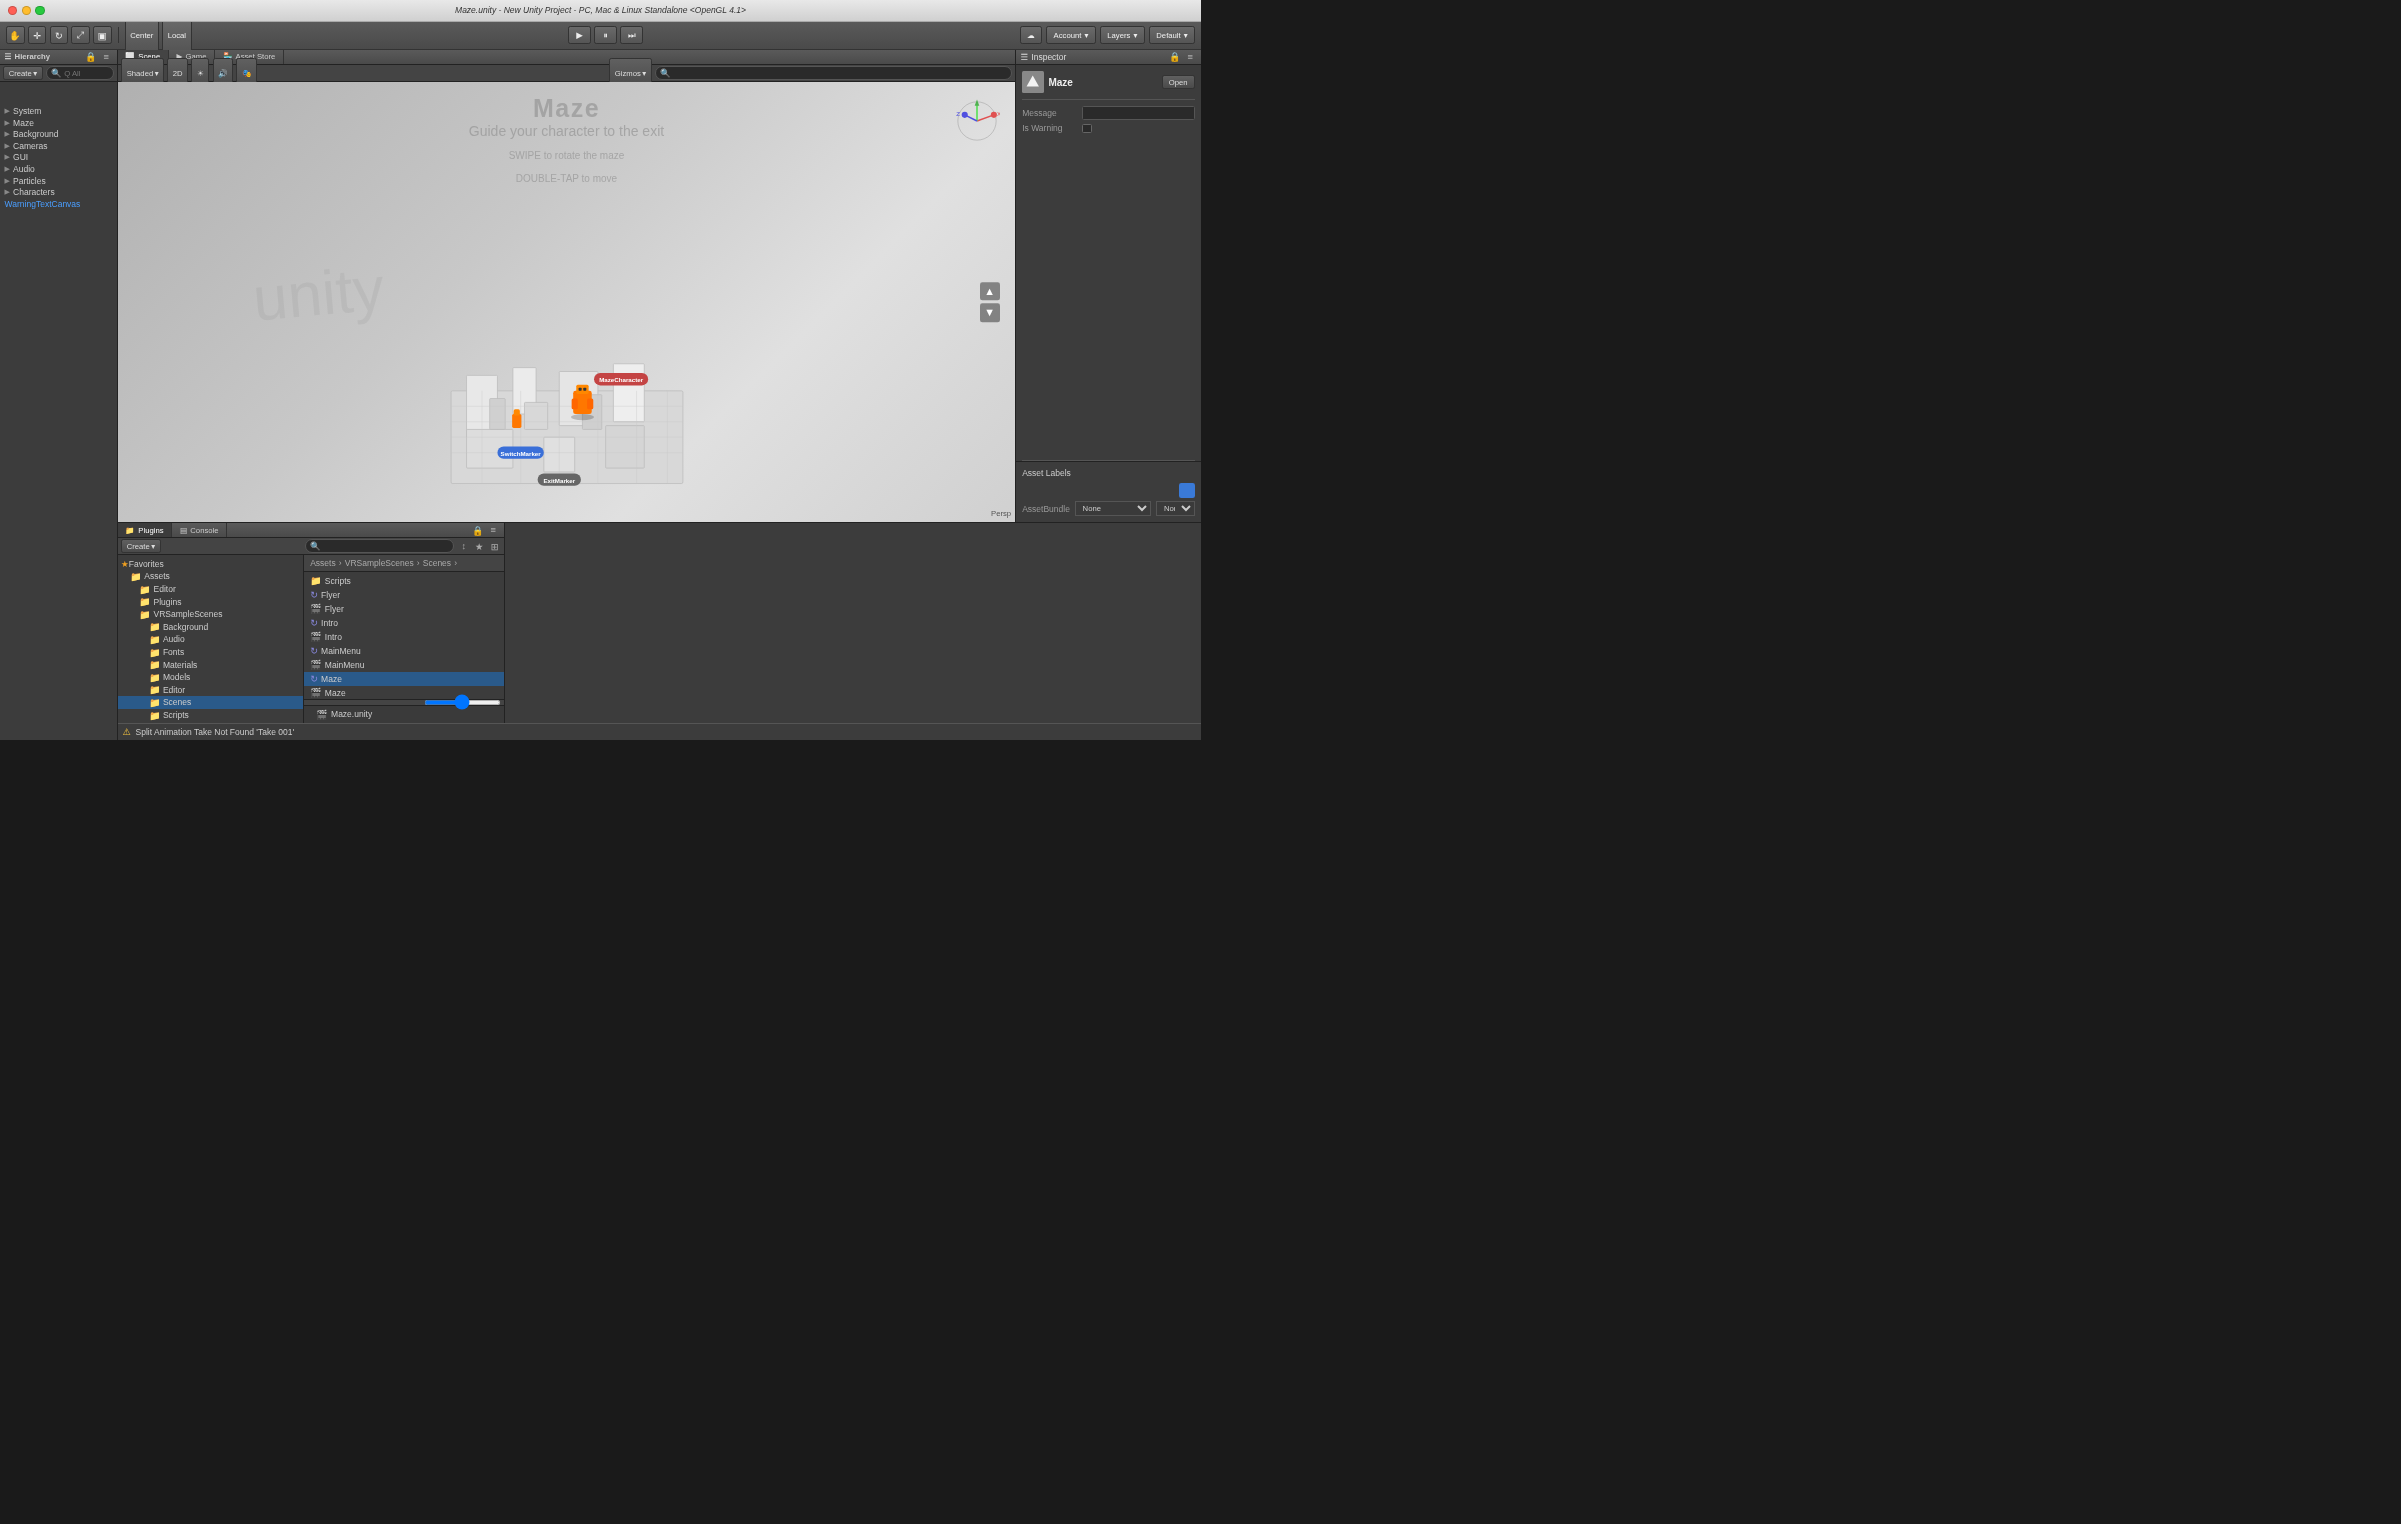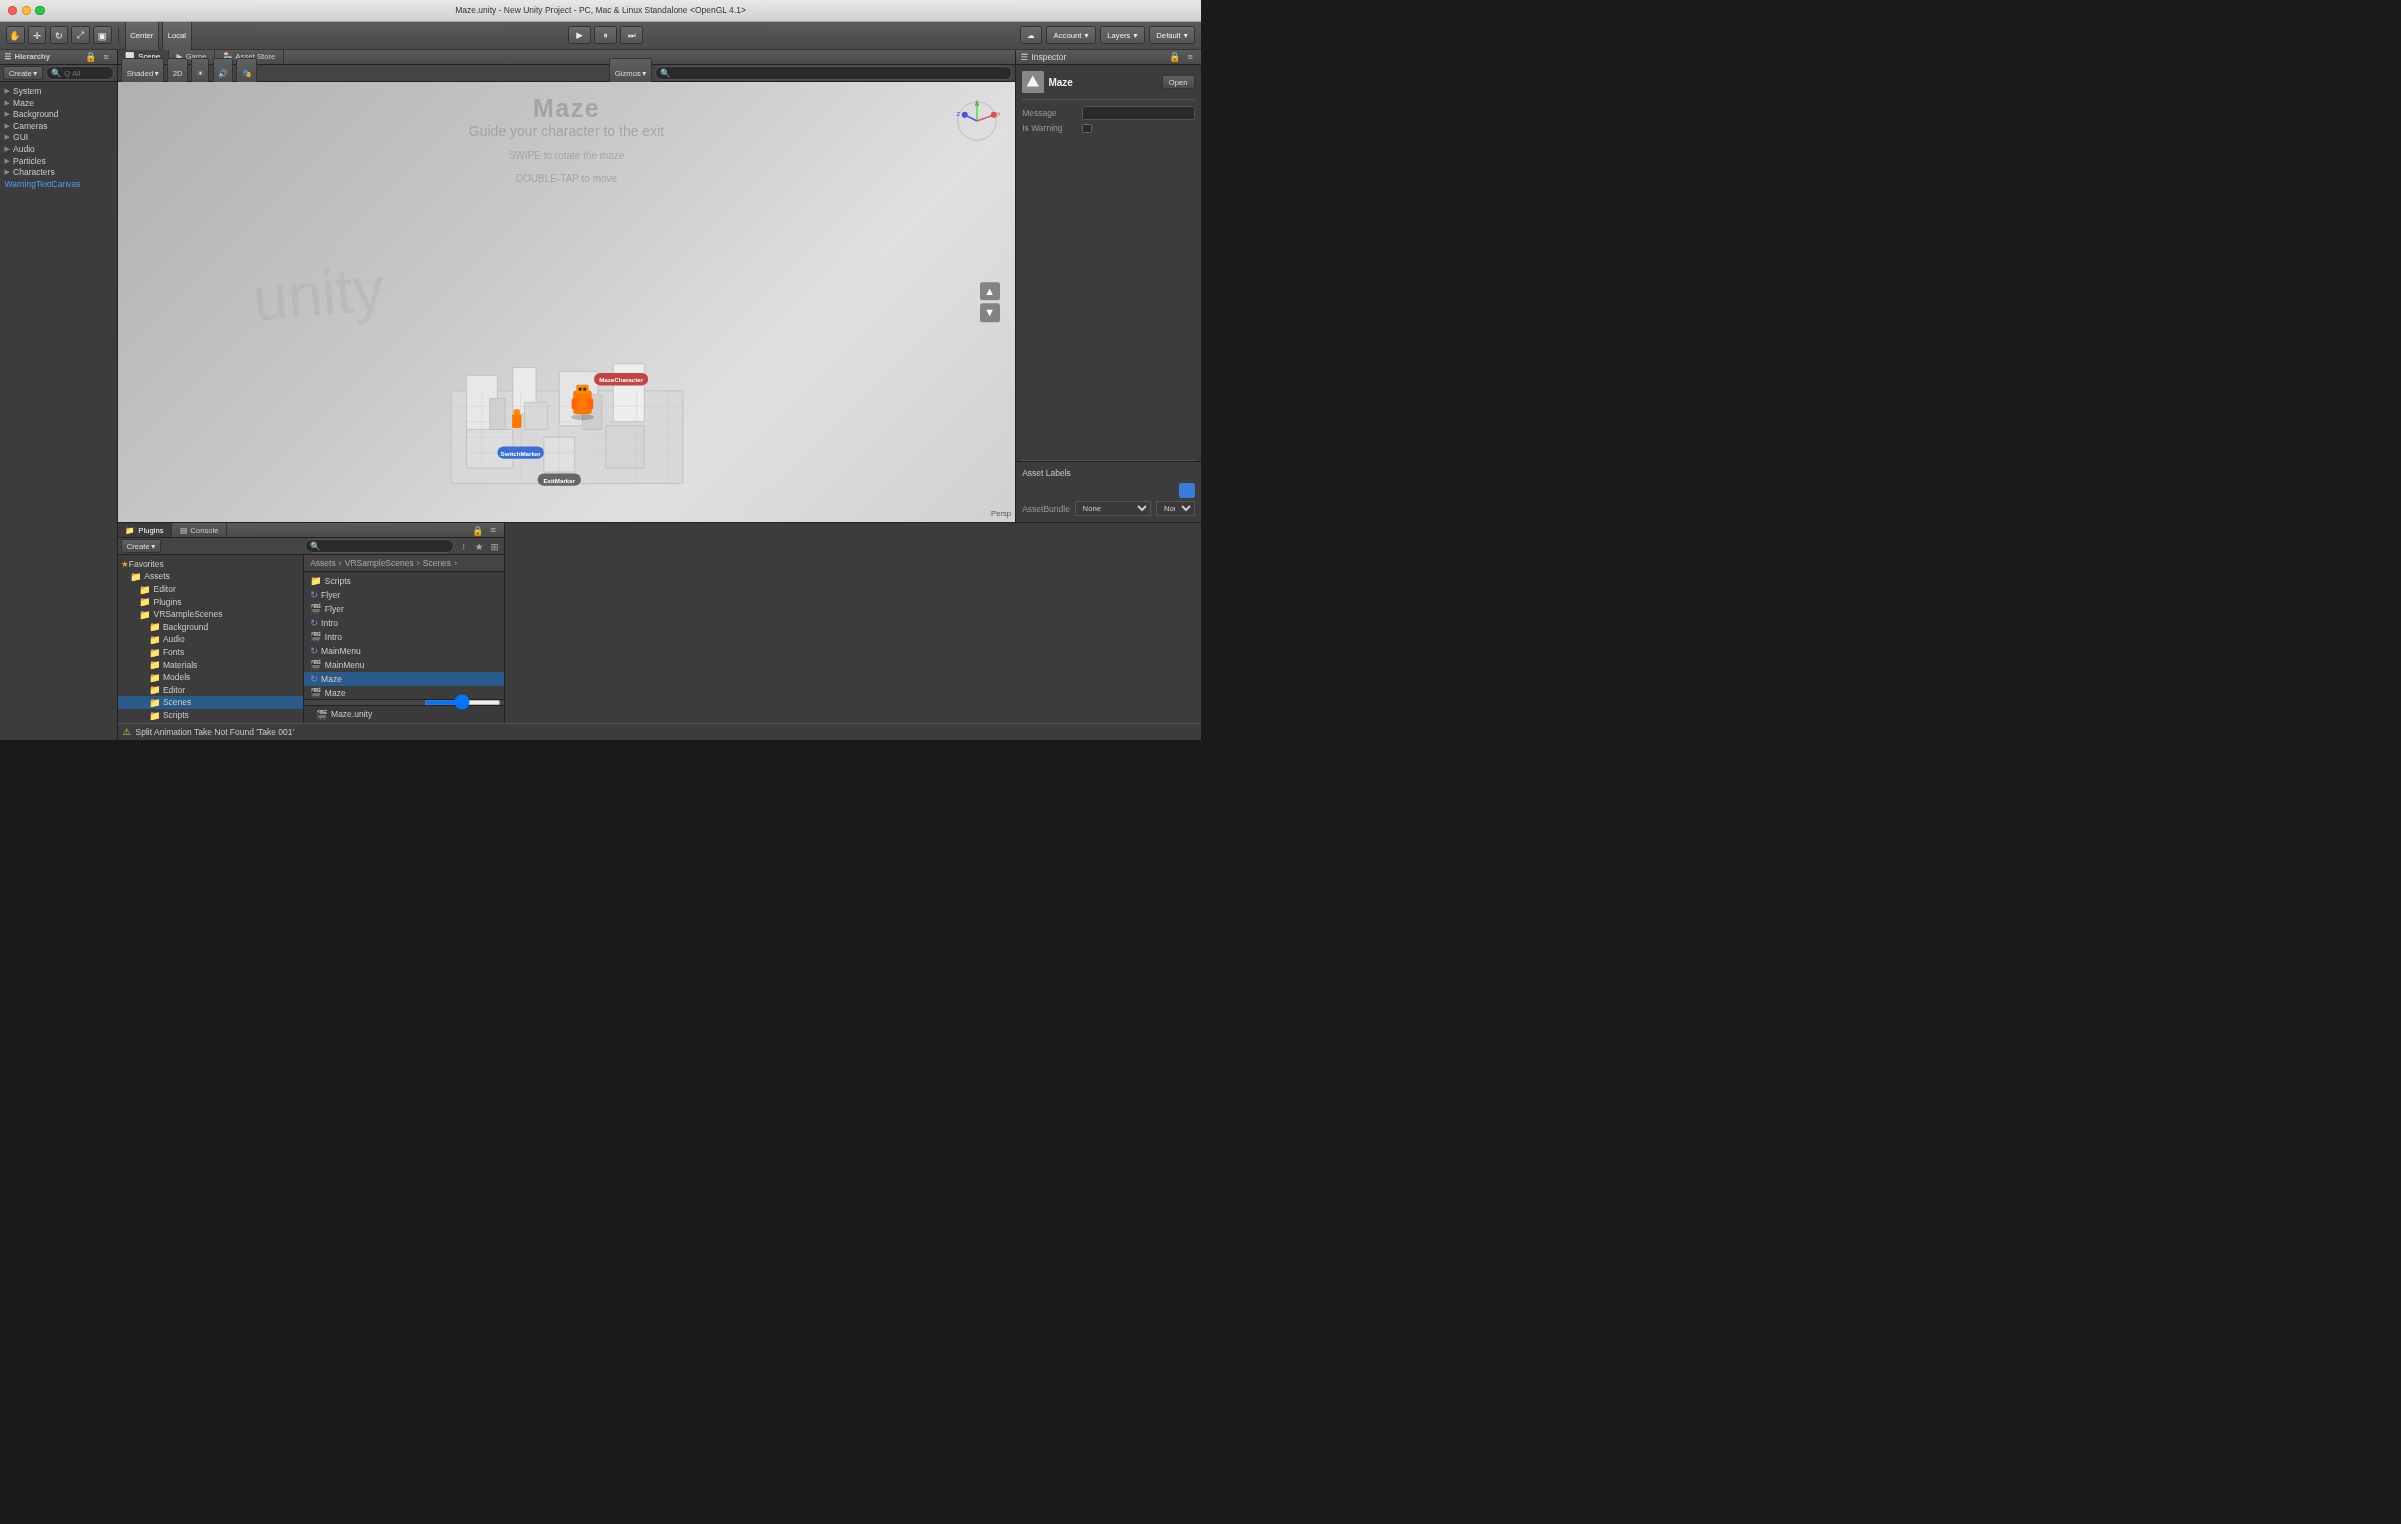--- a/index.html
+++ b/index.html
@@ -37,20 +37,21 @@
     .tl-close { background: #ff5f56; }
     .tl-min { background: #ffbd2e; }
     .tl-max { background: #27c93f; }
     .titlebar-title {
       position: absolute;
       left: 50%;
       transform: translateX(-50%);
       color: #333;
       font-size: 8.5px;
       font-weight: 500;
+      font-style: italic;
     }
 
     
     .toolbar {
       background: linear-gradient(to bottom, #5a5a5a, #4a4a4a);
       height: 28px;
       display: flex;
       align-items: center;
       padding: 0 6.2px;
       gap: 3.1px;
@@ -633,21 +634,21 @@
     <div class="panel-toolbar">
       <div class="create-btn">
         <span>Create</span>
         <span>▾</span>
       </div>
       <div class="search-box">
         <span>🔍</span>
         <input type="text" placeholder="Q All" style="">
       </div>
     </div>
-    <div style="flex:1; overflow-y: auto; padding: 3.1px 0;">
+    <div style="flex:1; overflow-y: auto; padding: 3.1px 0; margin-top: 20px;">
       <div class="tree-item">
         <span class="tree-arrow">▶</span>
         <span class="tree-label">System</span>
       </div>
       <div class="tree-item">
         <span class="tree-arrow">▶</span>
         <span class="tree-label">Maze</span>
       </div>
       <div class="tree-item">
         <span class="tree-arrow">▶</span>

